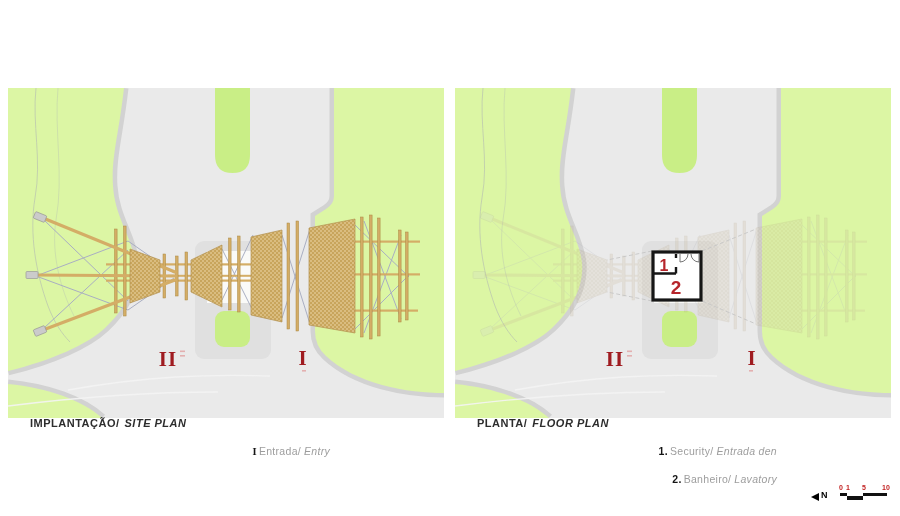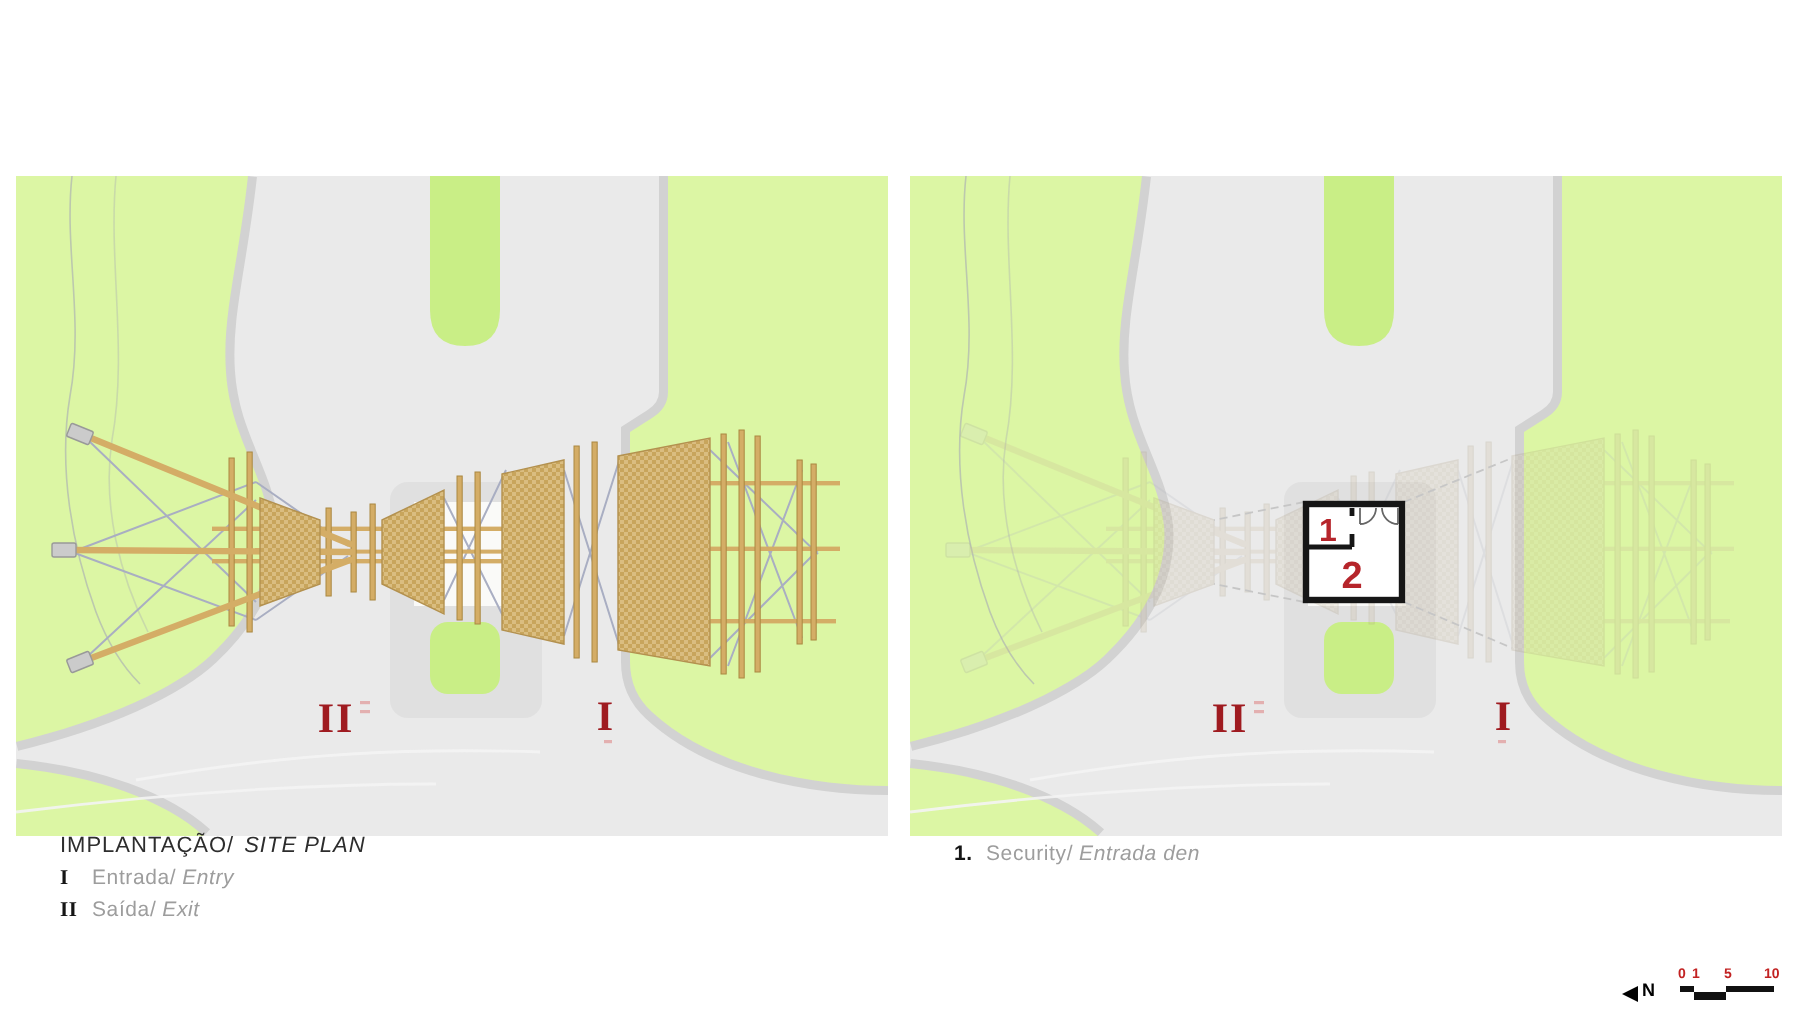--- a/index.html
+++ b/index.html
@@ -8,23 +8,23 @@
   .map{position:absolute;top:88px;width:436px;height:330px;}
   #map-site{left:8px;}
   #map-floor{left:455px;}
   .ghost{opacity:0.22;filter:grayscale(55%) brightness(1.04);}
   .roman{font-family:"Liberation Serif",serif;font-size:21px;font-weight:700;
          fill:#9f1b20;text-anchor:middle;letter-spacing:1px;}
   .room-num{font-family:"Liberation Sans",sans-serif;font-weight:700;fill:#b6252b;text-anchor:middle;}
   .legend{position:absolute;top:417px;width:300px;}
   #legend-site{left:30px;}
   #legend-floor{left:477px;}
-  .legend-title{font-size:11px;font-weight:400;color:#2d2d2d;letter-spacing:.5px;}
+  .legend-title{font-size:11px;font-weight:700;color:#2d2d2d;letter-spacing:.5px;}
   .legend-title .en{font-style:italic;margin-left:5px;}
-  .legend-item{font-size:10.5px;color:#9d9d9d;margin-top:4px;letter-spacing:.3px;}
+  .legend-item{font-size:10.5px;color:#9d9d9d;margin-top:16px;letter-spacing:.3px;text-align:right;}
   .legend-item .pt{margin-left:2px;}
   .legend-item .en{font-style:italic;margin-left:3px;}
   .key{color:#151515;font-weight:700;display:inline-block;min-width:14px;}
   .key-serif{font-family:"Liberation Serif",serif;}
   #footer-tools{position:absolute;left:805px;top:484px;width:92px;height:26px;}
   #north{position:absolute;left:0;top:6px;width:26px;height:14px;}
   #north .tri{position:absolute;left:6px;top:3px;width:0;height:0;
     border-top:4.5px solid transparent;border-bottom:4.5px solid transparent;border-right:8px solid #000;}
   #north .n{position:absolute;left:16px;top:0;font-size:9px;font-weight:700;color:#000;}
   #scalebar{position:absolute;left:33px;top:0;width:56px;height:20px;}
@@ -171,28 +171,31 @@
     <text class="roman" x="297" y="277">I</text>
   </svg>
 
   <div id="legend-site" class="legend">
     <div class="legend-title">
       <span class="pt">IMPLANTAÇÃO/</span><span class="en">SITE PLAN</span>
     </div>
     <div class="legend-item">
       <span class="key key-serif">I</span><span class="pt">Entrada/</span><span class="en">Entry</span>
     </div>
-    <div class="legend-item">
-      <span class="key key-serif">II</span><span class="pt">Saída/</span><span class="en">Exit</span>
-    </div>
   </div>
 
   <div id="legend-floor" class="legend">
+    <div class="legend-title">
+      <span class="pt">PLANTA/</span><span class="en">FLOOR PLAN</span>
+    </div>
     <div class="legend-item">
       <span class="key">1.</span><span class="pt">Security/</span><span class="en">Entrada den</span>
+    </div>
+    <div class="legend-item">
+      <span class="key">2.</span><span class="pt">Banheiro/</span><span class="en">Lavatory</span>
     </div>
   </div>
 
   <div id="footer-tools">
     <div id="north">
       <span class="tri"></span>
       <span class="n">N</span>
     </div>
     <div id="scalebar">
       <span class="tick t0">0</span>

